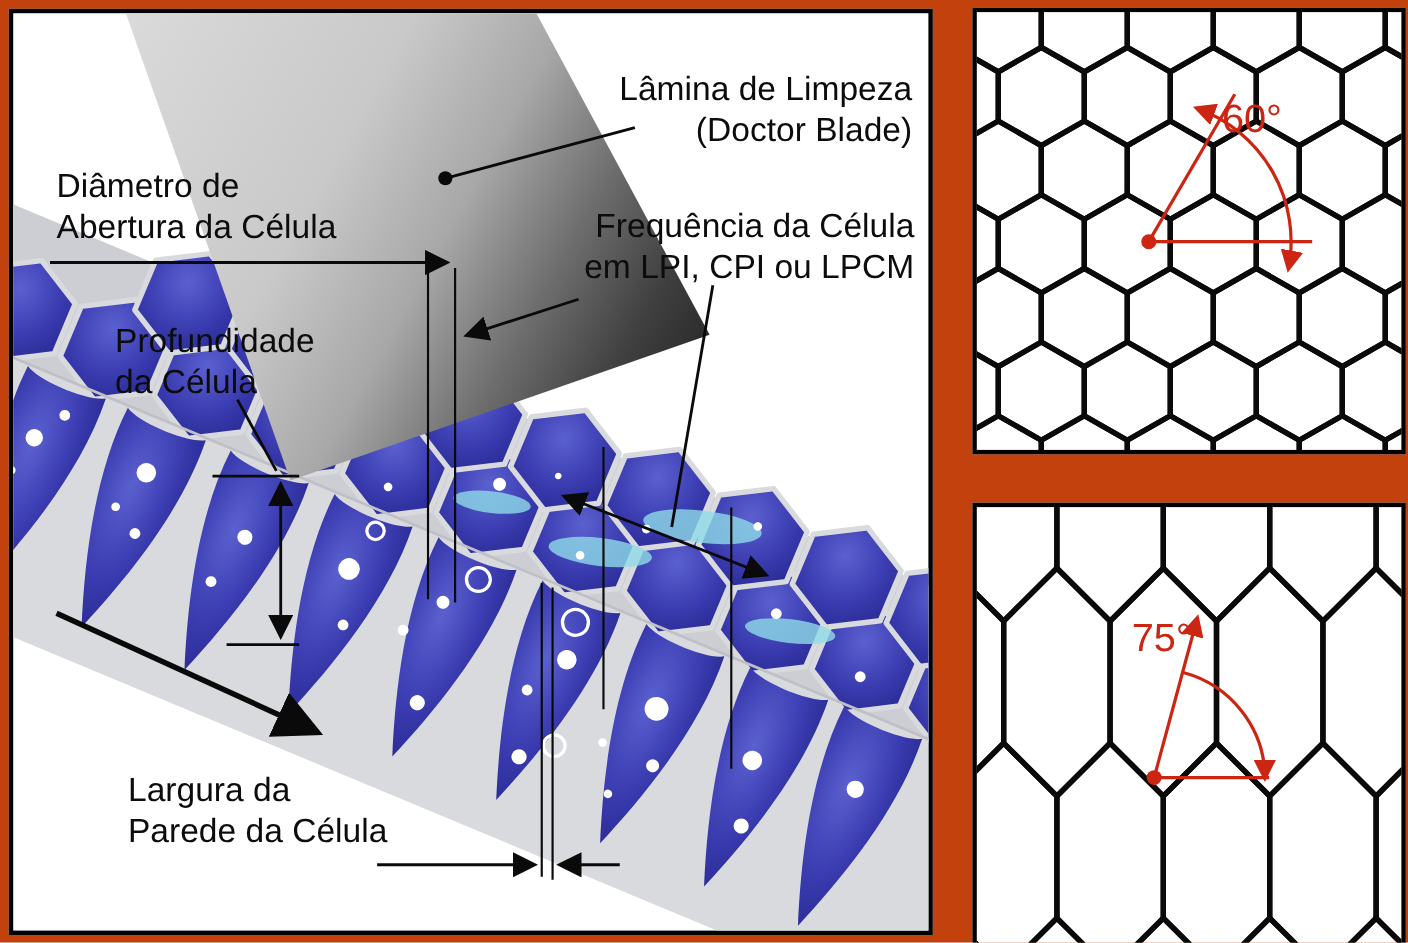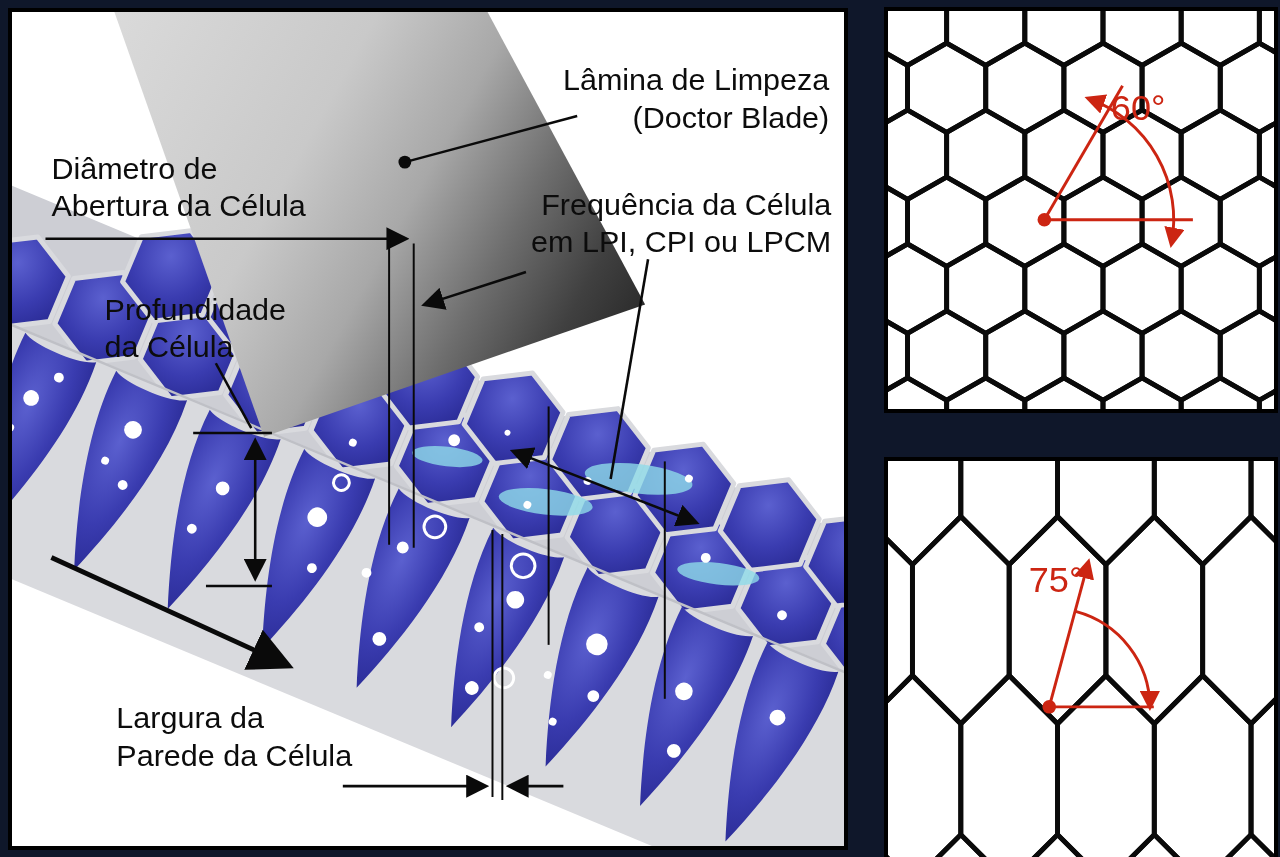--- a/index.html
+++ b/index.html
@@ -1,16 +1,16 @@
 <!DOCTYPE html>
 <html><head>
 <meta charset="utf-8">
 <style>
   html,body{margin:0;padding:0;background:#fff;}
-  .stage{position:relative;width:1280px;height:857px;background:#0f172a;overflow:hidden;
+  .stage{position:relative;width:1280px;height:857px;background:#c2410c;overflow:hidden;
          font-family:"Liberation Sans",sans-serif;}
   .panel{position:absolute;background:#fff;border:4px solid #000;box-sizing:border-box;}
   #mainPanel{left:8px;top:8px;width:840px;height:842px;}
   #hex60Panel{left:884px;top:7px;width:394px;height:406px;text-align:center;}
   #hex75Panel{left:884px;top:439px;width:394px;height:412px;margin-top:18px;}
   .panel svg{display:block;width:100%;height:100%;}
 
   .lbl{font-family:"Liberation Sans",sans-serif;font-size:31px;fill:#0c0c0c;}
   .end{text-anchor:end;}
 

